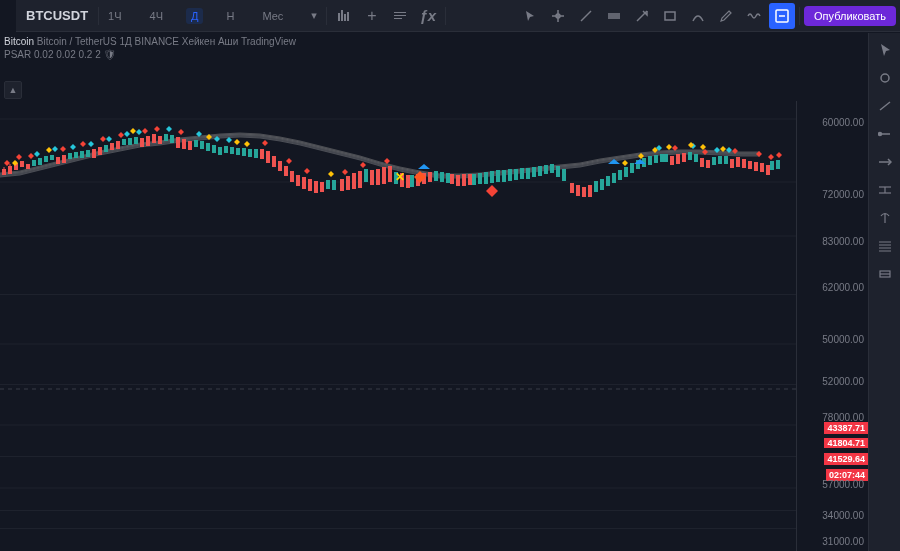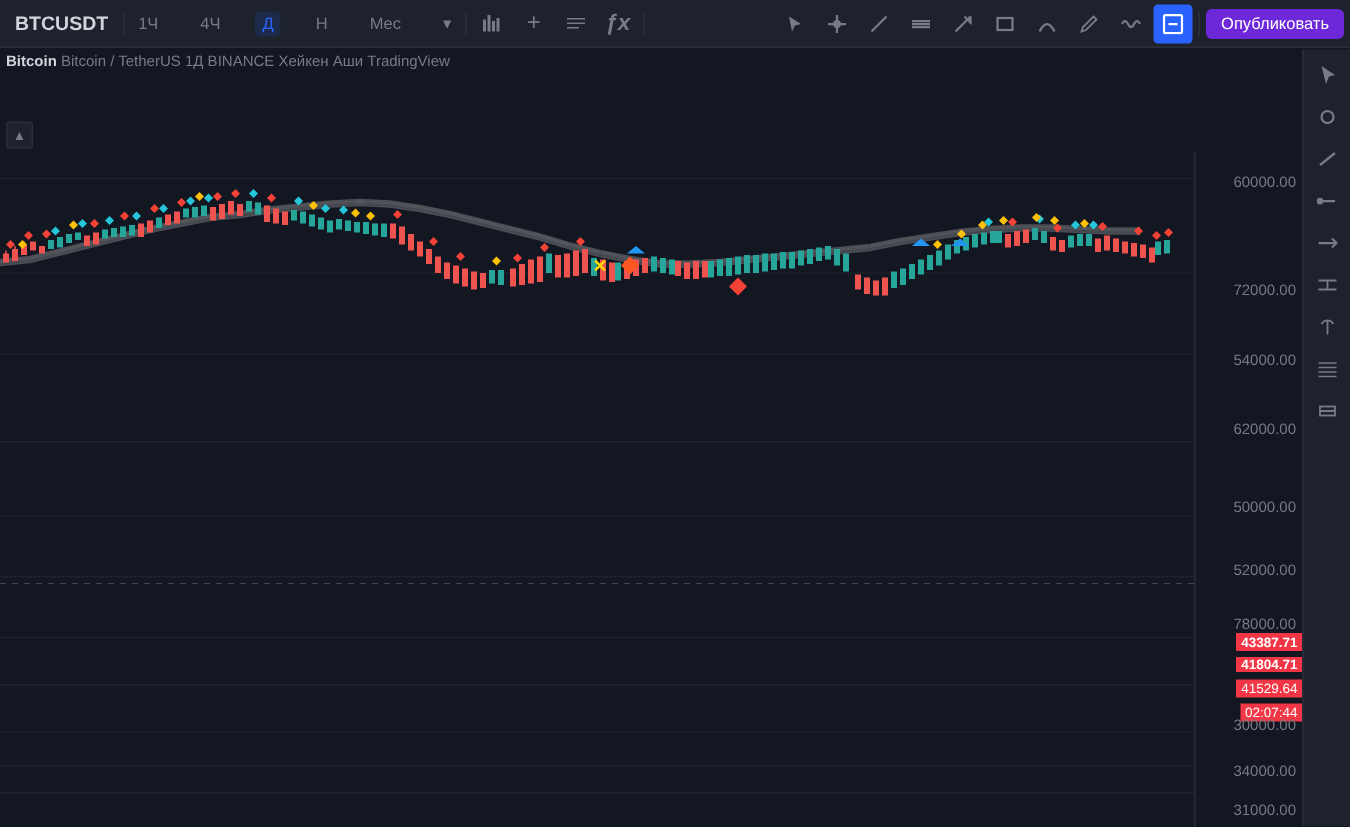--- a/index.html
+++ b/index.html
@@ -17,21 +17,21 @@
     
     #top-toolbar {
       display: flex;
       align-items: center;
       background: #1e222d;
       border-bottom: 1px solid #2a2e39;
       height: 32px;
       padding: 0 4px;
       gap: 2px;
       position: absolute;
-      top: 0; left: 0; right: 0;
+      top: 0; left: 16px; right: 0;
       z-index: 10;
     }
     .tb-item {
       display: flex;
       align-items: center;
       padding: 3px 6px;
       border-radius: 3px;
       cursor: pointer;
       white-space: nowrap;
       font-size: 11px;
@@ -274,23 +274,24 @@
     <div class="tb-sep"></div>
 
     <div class="publish-btn">Опубликовать</div>
   </div>
 </div>
 
 <div id="chart-area">
 
   <div id="indicator-bar">
     <div class="ind-line1">
-      <span style="color:#d1d4dc; font-weight:bold;text-align:right;">Bitcoin</span>
+      <span style="color:#d1d4dc; font-weight:normal;text-align:right;">Bitcoin</span>
       <span>Bitcoin / TetherUS  1Д  BINANCE  Хейкен Аши  TradingView</span>
     </div>
+    <div class="ind-line2">PSAR 0.02 0.02 0.2 2   🛡</div>
   </div>
 
   <div class="collapse-btn">▲</div>
 
   <svg id="chart-svg" style="position:absolute; top:68px; left:0; right:0; bottom:0; width:calc(100% - 72px); height:calc(100% - 68px);">
     <defs>
       <linearGradient id="ma1" x1="0" y1="0" x2="1" y2="0">
         <stop offset="0%" stop-color="#888" stop-opacity="0.6"></stop>
         <stop offset="100%" stop-color="#aaa" stop-opacity="0.6"></stop>
       </linearGradient>
@@ -528,32 +529,32 @@
     <text x="395" y="80" fill="#ffd700" font-size="12" font-weight="bold">✕</text>
 
     <polygon points="414,76 420,70 426,76 420,82" fill="#ff5722"></polygon>
     <polygon points="486,90 492,84 498,90 492,96" fill="#f44336"></polygon>
 
   </svg>
 
   <div id="price-axis" style="position:absolute; top:68px; right:0; width:72px; bottom:0; background:#131722; border-left:1px solid #2a2e39;">
     <div class="price-label" style="top:4%">60000.00</div>
     <div class="price-label" style="top:18%">72000.00</div>
-    <div class="price-label" style="top:27%">54000.00</div>
+    <div class="price-label" style="top:27%">83000.00</div>
     <div class="price-label" style="top:36%">62000.00</div>
     <div class="price-label" style="top:46%">50000.00</div>
     <div class="price-label" style="top:54%">52000.00</div>
     <div class="price-label" style="top:61%">78000.00</div>
 
     <div style="position:absolute; top:62%; right:0; background:#f23645; color:white; font-size:9px; font-weight:bold; padding:1px 3px; white-space:nowrap;text-align:right;">43387.71</div>
     <div style="position:absolute; top:65%; right:0; background:#f23645; color:white; font-size:9px; font-weight:bold; padding:0 3px; white-space:nowrap;">41804.71</div>
-    <div style="position:absolute; top:68%; right:0; background:#f23645; color:white; font-size:9px; font-weight:normal; padding:1px 3px; white-space:nowrap;">41529.64</div>
-    <div style="position:absolute; top:71%; right:0; background:#f23645; color:white; font-size:9px; font-weight:normal; padding:1px 3px; white-space:nowrap;">02:07:44</div>
-
-    <div class="price-label" style="top:74%">30000.00</div>
+    <div style="position:absolute; top:68%; right:0; background:#f23645; color:white; font-size:9px; font-weight:bold; padding:1px 3px; white-space:nowrap;">41529.64</div>
+    <div style="position:absolute; top:71%; right:0; background:#f23645; color:white; font-size:9px; font-weight:bold; padding:1px 3px; white-space:nowrap;">02:07:44</div>
+
+    <div class="price-label" style="top:74%">57000.00</div>
     <div class="price-label" style="top:80%">34000.00</div>
     <div class="price-label" style="top:85%">31000.00</div>
 
   </div>
 
 </div>
 
 <div id="draw-toolbar">
   <div class="draw-btn" title="Cursor">
     <svg width="14" height="14" viewBox="0 0 14 14" fill="currentColor">

